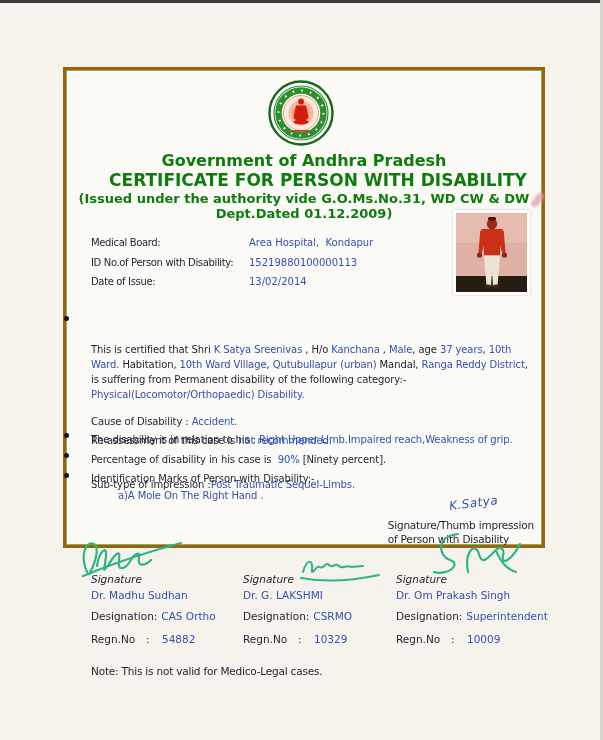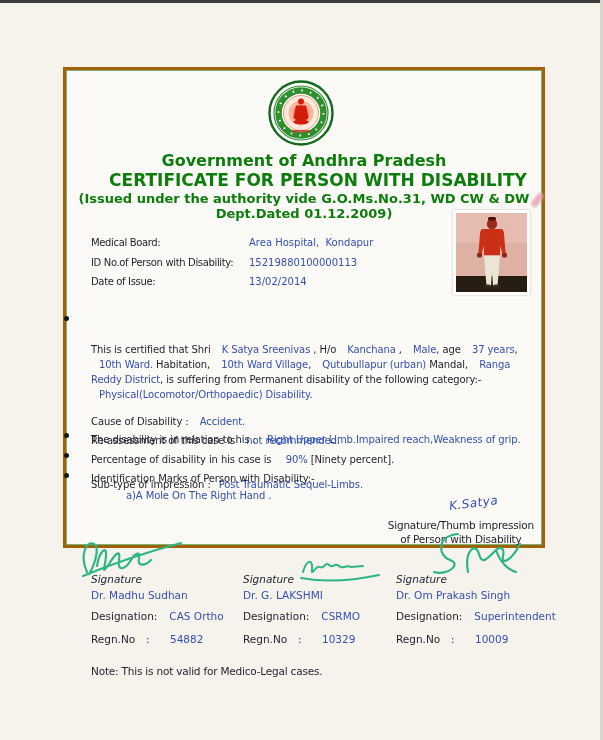--- a/index.html
+++ b/index.html
@@ -26,24 +26,24 @@
   .info{position:absolute;left:25px;top:167px;font-size:10px;color:#1f1f2e;}
   .info-row{display:flex;height:19.5px;align-items:flex-start;}
   .info-label{width:158px;letter-spacing:-0.35px;color:#1f1f2e;}
   .info-value{color:#3350b2;white-space:pre;}
   .photo{position:absolute;left:387px;top:140px;width:77px;height:85px;
          background:#fff;box-shadow:0 0 2px rgba(0,0,0,.25);padding:3px;box-sizing:border-box;}
   .bodytext{position:absolute;left:25px;top:242px;width:444px;
             font-size:10px;line-height:15px;letter-spacing:-0.1px;white-space:pre-wrap;}
   .line{position:absolute;font-size:10px;letter-spacing:-0.1px;white-space:pre-wrap;}
   .ink{color:#1f1f2e;}
-  .blue{color:#3350b2;margin-left:8px;}
+  .blue{color:#3350b2;}
   .person-sig{position:absolute;left:383px;top:426px;color:#3350b2;
       font-style:italic;font-size:12px;transform:rotate(-7deg);letter-spacing:.5px;}
-  .thumb-label{position:absolute;right:8px;top:448px;text-align:center;
+  .thumb-label{position:absolute;right:8px;top:448px;text-align:left;
       font-size:10.5px;line-height:14px;color:#1f1f2e;letter-spacing:-0.2px;}
   .sig-col{position:absolute;top:470px;width:152px;height:135px;font-size:10.5px;}
   .sig-col .lab{position:absolute;top:33px;left:0;color:#1f1f2e;font-style:italic;}
   .sig-col .nam{position:absolute;top:49px;left:0;color:#3350b2;}
   .sig-col .des{position:absolute;top:69px;left:0;width:150px;color:#1f1f2e;line-height:14px;}
   .sig-col .des .blue{padding-left:4px;}
   .sig-col .reg{position:absolute;top:93px;left:0;display:flex;color:#1f1f2e;}
   .sig-col .reg .rl{width:55px;}
   .sig-col .reg .rc{width:14px;}
   .sig-col .reg .blue{padding-left:2px;}

